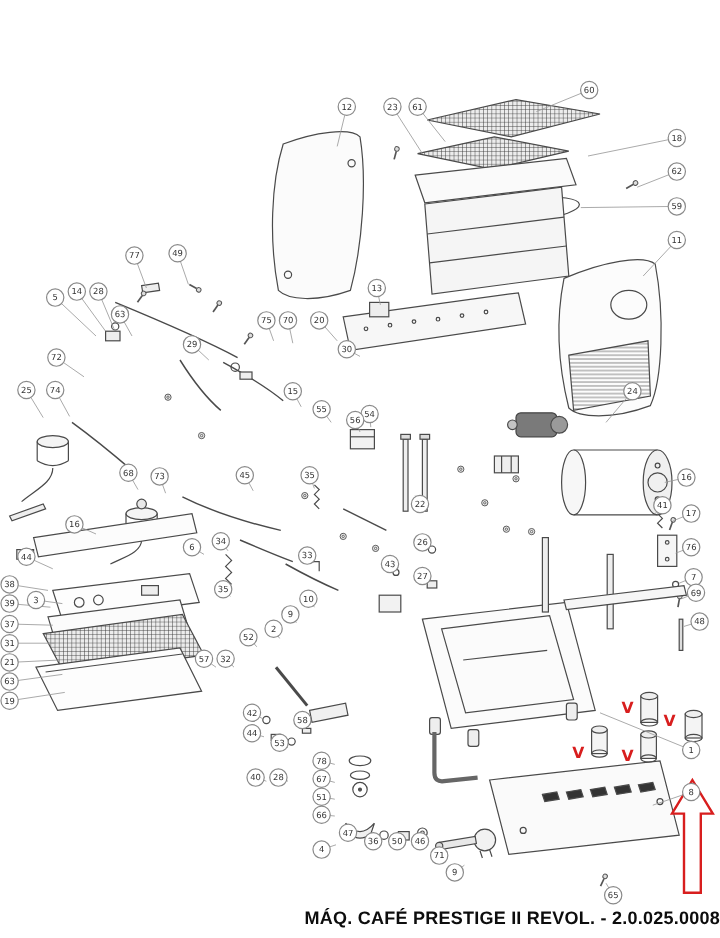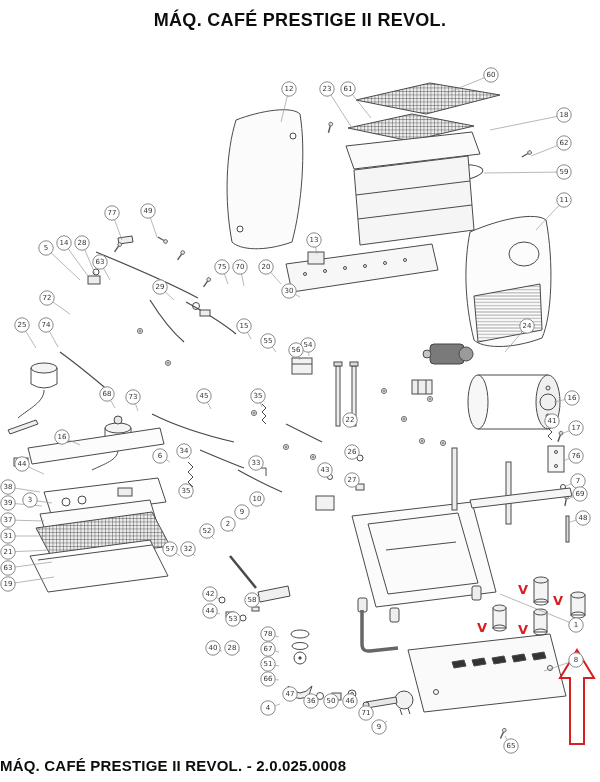--- a/index.html
+++ b/index.html
@@ -1,33 +1,32 @@
 <!DOCTYPE html>
 <html><head>
 <meta charset="utf-8">
 <style>
   html,body{margin:0;padding:0;background:#ffffff;}
   .page{position:relative;width:600px;height:782px;background:#fff;overflow:hidden;
         font-family:"Liberation Sans",sans-serif;}
   .title{position:absolute;top:10px;left:0;width:100%;text-align:center;margin:0;
          font-size:18px;font-weight:bold;color:#0d0d0d;letter-spacing:.3px;}
-  .footer{position:absolute;bottom:8px;left:0;width:100%;text-align:left;margin:0;
+  .footer{position:absolute;bottom:8px;left:0;width:100%;text-align:right;margin:0;
           font-size:15px;font-weight:bold;color:#0d0d0d;letter-spacing:.2px;}
   svg.diagram{position:absolute;left:0;top:0;width:600px;height:782px;}
   .callout circle{fill:#fff;stroke:#8a8a8a;stroke-width:1;}
   .callout text{font-family:"DejaVu Sans",sans-serif;font-size:7px;fill:#333;text-anchor:middle;}
   .leader{stroke:#9a9a9a;stroke-width:.7;}
   .redmark{font-family:"DejaVu Sans",sans-serif;font-weight:bold;font-size:13px;
            fill:#d81e1e;text-anchor:middle;}
 </style>
 </head>
 <body>
 
 <div class="page">
-  <h1 class="title">MÁQ. CAFÉ PRESTIGE II REVOL.</h1>
 
   <svg class="diagram" viewBox="0 0 600 782" xmlns="http://www.w3.org/2000/svg">
     <defs>
       <pattern id="grid" width="3.5" height="3.5" patternUnits="userSpaceOnUse">
         <rect width="3.5" height="3.5" fill="#ececec"></rect>
         <path d="M0 0H3.5 M0 0V3.5" stroke="#3c3c3c" stroke-width="0.8"></path>
       </pattern>
       <pattern id="hlines" width="6" height="3.2" patternUnits="userSpaceOnUse">
         <path d="M0 1.6 H6" stroke="#777" stroke-width="0.7"></path>
       </pattern>

